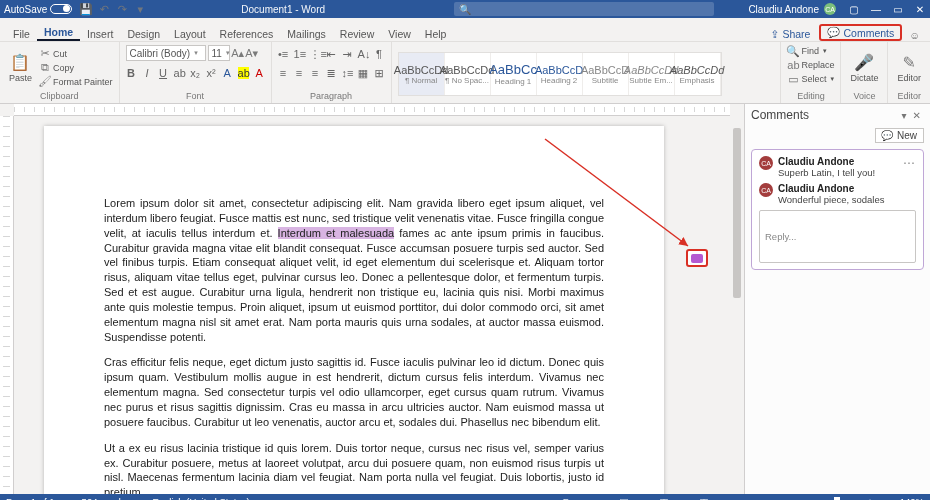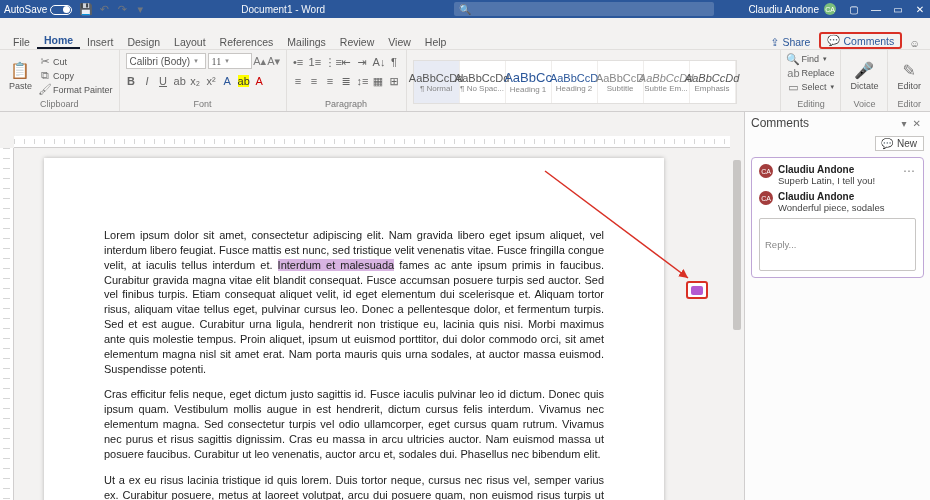--- a/index.html
+++ b/index.html
@@ -1,67 +1,67 @@
 <!DOCTYPE html>
 <html><head>
 <meta charset="utf-8">
 <style>
   * { box-sizing: border-box; margin: 0; padding: 0; font-family: "Segoe UI", Arial, sans-serif; }
   body { width: 930px; height: 500px; background: #fff; overflow: hidden; font-size: 11px; color: #333; user-select: none; }
 
   
   .titlebar { height: 18px; background: #2b579a; display: flex; align-items: center; color: #fff; font-size: 10px; padding: 0 4px; }
-  .titlebar .autosave { display: flex; align-items: flex-end; gap: 3px; margin-right: 8px; }
+  .titlebar .autosave { display: flex; align-items: flex-start; gap: 3px; margin-right: 8px; }
   .titlebar .toggle { width: 22px; height: 10px; border: 1px solid #fff; border-radius: 5px; position: relative; }
   .titlebar .toggle::after { content:""; position:absolute; right:1px; top:0.5px; width:7px; height:7px; background:#fff; border-radius:50%; }
   .titlebar .qat { display:flex; gap:6px; align-items:center; }
   .titlebar .qat span { opacity: .9; }
   .titlebar .doc-title { flex: 1; text-align: center; opacity: .95; }
   .titlebar .search { flex:1.2; display:flex; justify-content:center; }
   .titlebar .search-box { width: 260px; height: 14px; background: rgba(255,255,255,.18); border-radius: 2px; display:flex; align-items:center; padding:0 5px; gap:4px; }
   .titlebar .user { display:flex; align-items:center; gap:5px; margin-right:6px; }
   .titlebar .avatar { width:12px; height:12px; border-radius:50%; background:#7cbf7c; display:inline-flex; align-items:center; justify-content:center; font-size:7px; }
   .titlebar .win-btns { display:flex; gap:10px; margin-left:6px; }
   .titlebar .win-btns span { width:12px; text-align:center; }
 
   
-  .tabs { height: 32px; background:#f3f2f1; display:flex; align-items:flex-end; padding:0 6px; font-size:10.5px; color:#555; border-bottom:1px solid #e1dfdd; }
+  .tabs { height: 24px; background:#f3f2f1; display:flex; align-items:flex-end; padding:0 6px; font-size:10.5px; color:#555; border-bottom:1px solid #e1dfdd; }
   .tabs .tab { padding:2px 7px 1px; cursor:default; }
   .tabs .tab.active { color:#2b579a; border-bottom:2px solid #0f172a; font-weight:600; }
   .tabs .spacer { flex:1; }
   .tabs .share-btn { display:flex; align-items:center; gap:3px; padding:1px 6px; color:#2b579a; }
   .tabs .comments-btn { display:flex; align-items:center; gap:3px; padding:0px 6px; color:#2b579a; border:2px solid #d93025; border-radius:3px; margin:0 3px; position:relative; }
   .tabs .smile { color:#777; padding:0 4px; }
 
   
   .ribbon { height: 62px; background:#f3f2f1; display:flex; border-bottom:1px solid #d0cece; }
   .group { border-right:1px solid #e1dfdd; display:flex; flex-direction:column; justify-content:space-between; padding:3px 6px 0; }
   .group-label { text-align:center; font-size:9px; color:#777; padding:1px 0 2px; }
   .group-body { flex:1; display:flex; align-items:center; gap:4px; }
   .btn-small { font-size:9px; color:#555; display:flex; align-items:center; gap:2px; white-space:nowrap; }
   .ico { width:12px; height:12px; display:inline-flex; align-items:center; justify-content:center; font-size:11px; color:#7a7a7a; }
   .big-btn { display:flex; flex-direction:column; align-items:center; gap:1px; font-size:9px; color:#555; padding:0 3px; }
   .big-btn .ico { width:20px; height:20px; font-size:16px; }
 
   .font-row { display:flex; gap:2px; align-items:center; }
   .combo { border:1px solid #c8c6c4; background:#fff; height:16px; font-size:10px; padding:0 3px; display:flex; align-items:center; color:#555; }
   .combo.wide { width:80px; }
-  .combo.narrow { width:44px;font-family:Liberation Serif, serif; }
+  .combo.narrow { width:22px; }
   .combo::after { content:"▾"; font-size:7px; margin-left:4px; color:#888; }
   .tool-row { display:flex; gap:5px; margin-top:3px; color:#666; font-size:11px; }
   .tool-row span { width:11px; text-align:center; }
 
   .style-gallery { display:flex; gap:0; border:1px solid #e1dfdd; background:#fff; height:44px; align-items:stretch; }
   .style-item { width:46px; display:flex; flex-direction:column; align-items:center; justify-content:center; border-right:1px solid #efedeb; font-size:8px; color:#888; }
   .style-item .preview { font-size:11px; color:#555; }
   .style-item.sel { background:#e8ebf4; }
 
   
   .workspace { display:flex; height:calc(500px - 18px - 16px - 62px - 14px); background:#f3f2f1; position:relative; }
-  .doc-area { flex:1; overflow:hidden; position:relative;margin-top:24px; }
+  .doc-area { flex:1; overflow:hidden; position:relative; }
   .ruler-h { height:12px; background:#fff; border-bottom:1px solid #d0cece; margin:0 14px; position:relative; }
   .ruler-h::before { content:""; position:absolute; left:0; right:0; top:3px; bottom:3px; background:repeating-linear-gradient(90deg,#999 0 1px,transparent 1px 10px); opacity:.4; }
   .canvas-wrap { display:flex; }
   .ruler-v { width:14px; background:#fff; border-right:1px solid #d0cece; height:380px; position:relative;}
   .ruler-v::before { content:""; position:absolute; top:0; bottom:0; left:3px; right:3px; background:repeating-linear-gradient(180deg,#999 0 1px, transparent 1px 10px); opacity:.4;}
   .page { background:#fff; width:620px; min-height:700px; margin:10px 40px 0 30px; box-shadow:0 0 4px rgba(0,0,0,.25); padding:70px 60px; font-size:11px; line-height:1.35; color:#222; text-align:justify; }
   .page p { margin-bottom:11px; }
   .highlight { background:#d8b4e2; }
   .scroll-v { position:absolute; right:2px; top:14px; bottom:3px; width:10px; background:#f3f2f1; }
   .scroll-v .thumb { position:absolute; left:1px; right:1px; top:10px; height:170px; background:#c8c6c4; border-radius:2px; }

